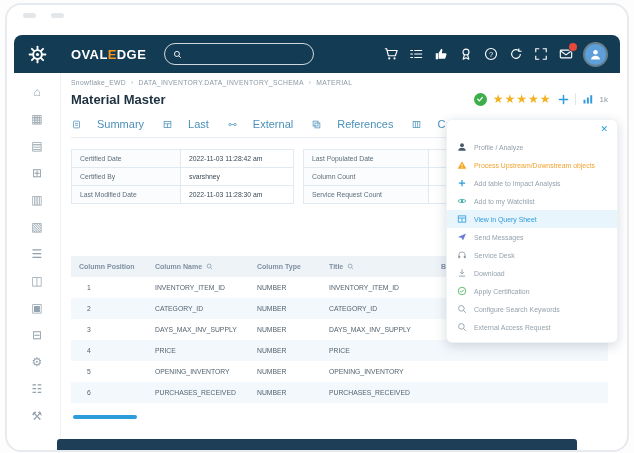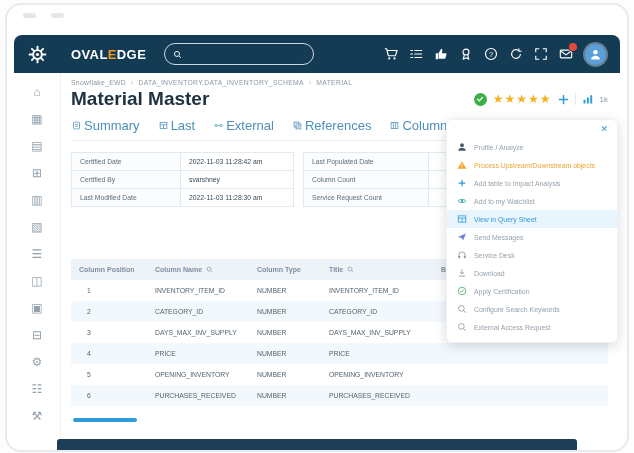--- a/index.html
+++ b/index.html
@@ -41,35 +41,35 @@
   .g-home::before{content:"⌂";}.g-catalog::before{content:"▦";}.g-glossary::before{content:"▤";}
   .g-dash::before{content:"⊞";}.g-reports::before{content:"▥";}.g-hier::before{content:"▧";}
   .g-lists::before{content:"☰";}.g-datasets::before{content:"◫";}.g-tables::before{content:"▣";}
   .g-jobs::before{content:"⊟";}.g-settings::before{content:"⚙";}.g-gov::before{content:"☷";}
   .g-tools::before{content:"⚒";}
 
   .main{flex:1;min-width:0;padding:6px 12px 0 10px;position:relative;}
   .breadcrumb{display:flex;align-items:center;gap:5px;font-size:6.8px;color:#8b98a3;letter-spacing:.3px;}
   .crumb-sep{color:#aeb9c2;}
   .title-row{display:flex;align-items:center;margin-top:4px;height:18px;}
-  .page-title{margin:0;font-size:19px;font-weight:bold;color:#1e3140;}
+  .page-title{margin:0;font-size:13px;font-weight:bold;color:#1e3140;}
   .title-actions{margin-left:auto;display:flex;align-items:center;gap:6px;}
   .cert-badge{width:13px;height:13px;border-radius:50%;background:#3cae4a;display:flex;
               align-items:center;justify-content:center;cursor:pointer;}
   .cert-badge svg{width:8px;height:8px;}
   .stars{color:#f2b11e;font-size:12px;letter-spacing:1px;line-height:1;cursor:pointer;}
   .add-btn{color:#2d9cdb;cursor:pointer;width:11px;height:11px;}
   .add-btn svg{width:11px;height:11px;display:block;}
   .vdiv{width:1px;height:12px;background:#dfe6ec;}
   .chart-ico{width:12px;height:12px;cursor:pointer;}
   .chart-ico svg{width:12px;height:12px;display:block;}
   .rating-count{font-size:8px;color:#8b98a3;}
 
   .tabs{display:flex;gap:17px;margin-top:8px;border-bottom:1px solid #e8eef3;}
-  .tab{display:flex;align-items:center;gap:3px;font-size:13px;color:#4b90ba;padding:2px 1px 7px;
+  .tab{display:flex;align-items:center;gap:16px;font-size:11px;color:#4b90ba;padding:2px 1px 7px;
        position:relative;cursor:pointer;white-space:nowrap;}
   .tab svg{width:9px;height:9px;color:inherit;}
   .tab.active{color:#2e6e95;font-weight:bold;}
   .tab.active::after{content:"";position:absolute;left:0;right:0;bottom:-1px;height:3px;
                      background:#2d9cdb;border-radius:2px;}
 
   .info-grid{display:flex;gap:9px;margin-top:11px;}
   .info-table{border-collapse:collapse;}
   .info-table td{border:1px solid #e2eaf1;font-size:6.8px;padding:5px 8px;}
   .ilabel{color:#5d6e7b;background:#fbfcfd;}

